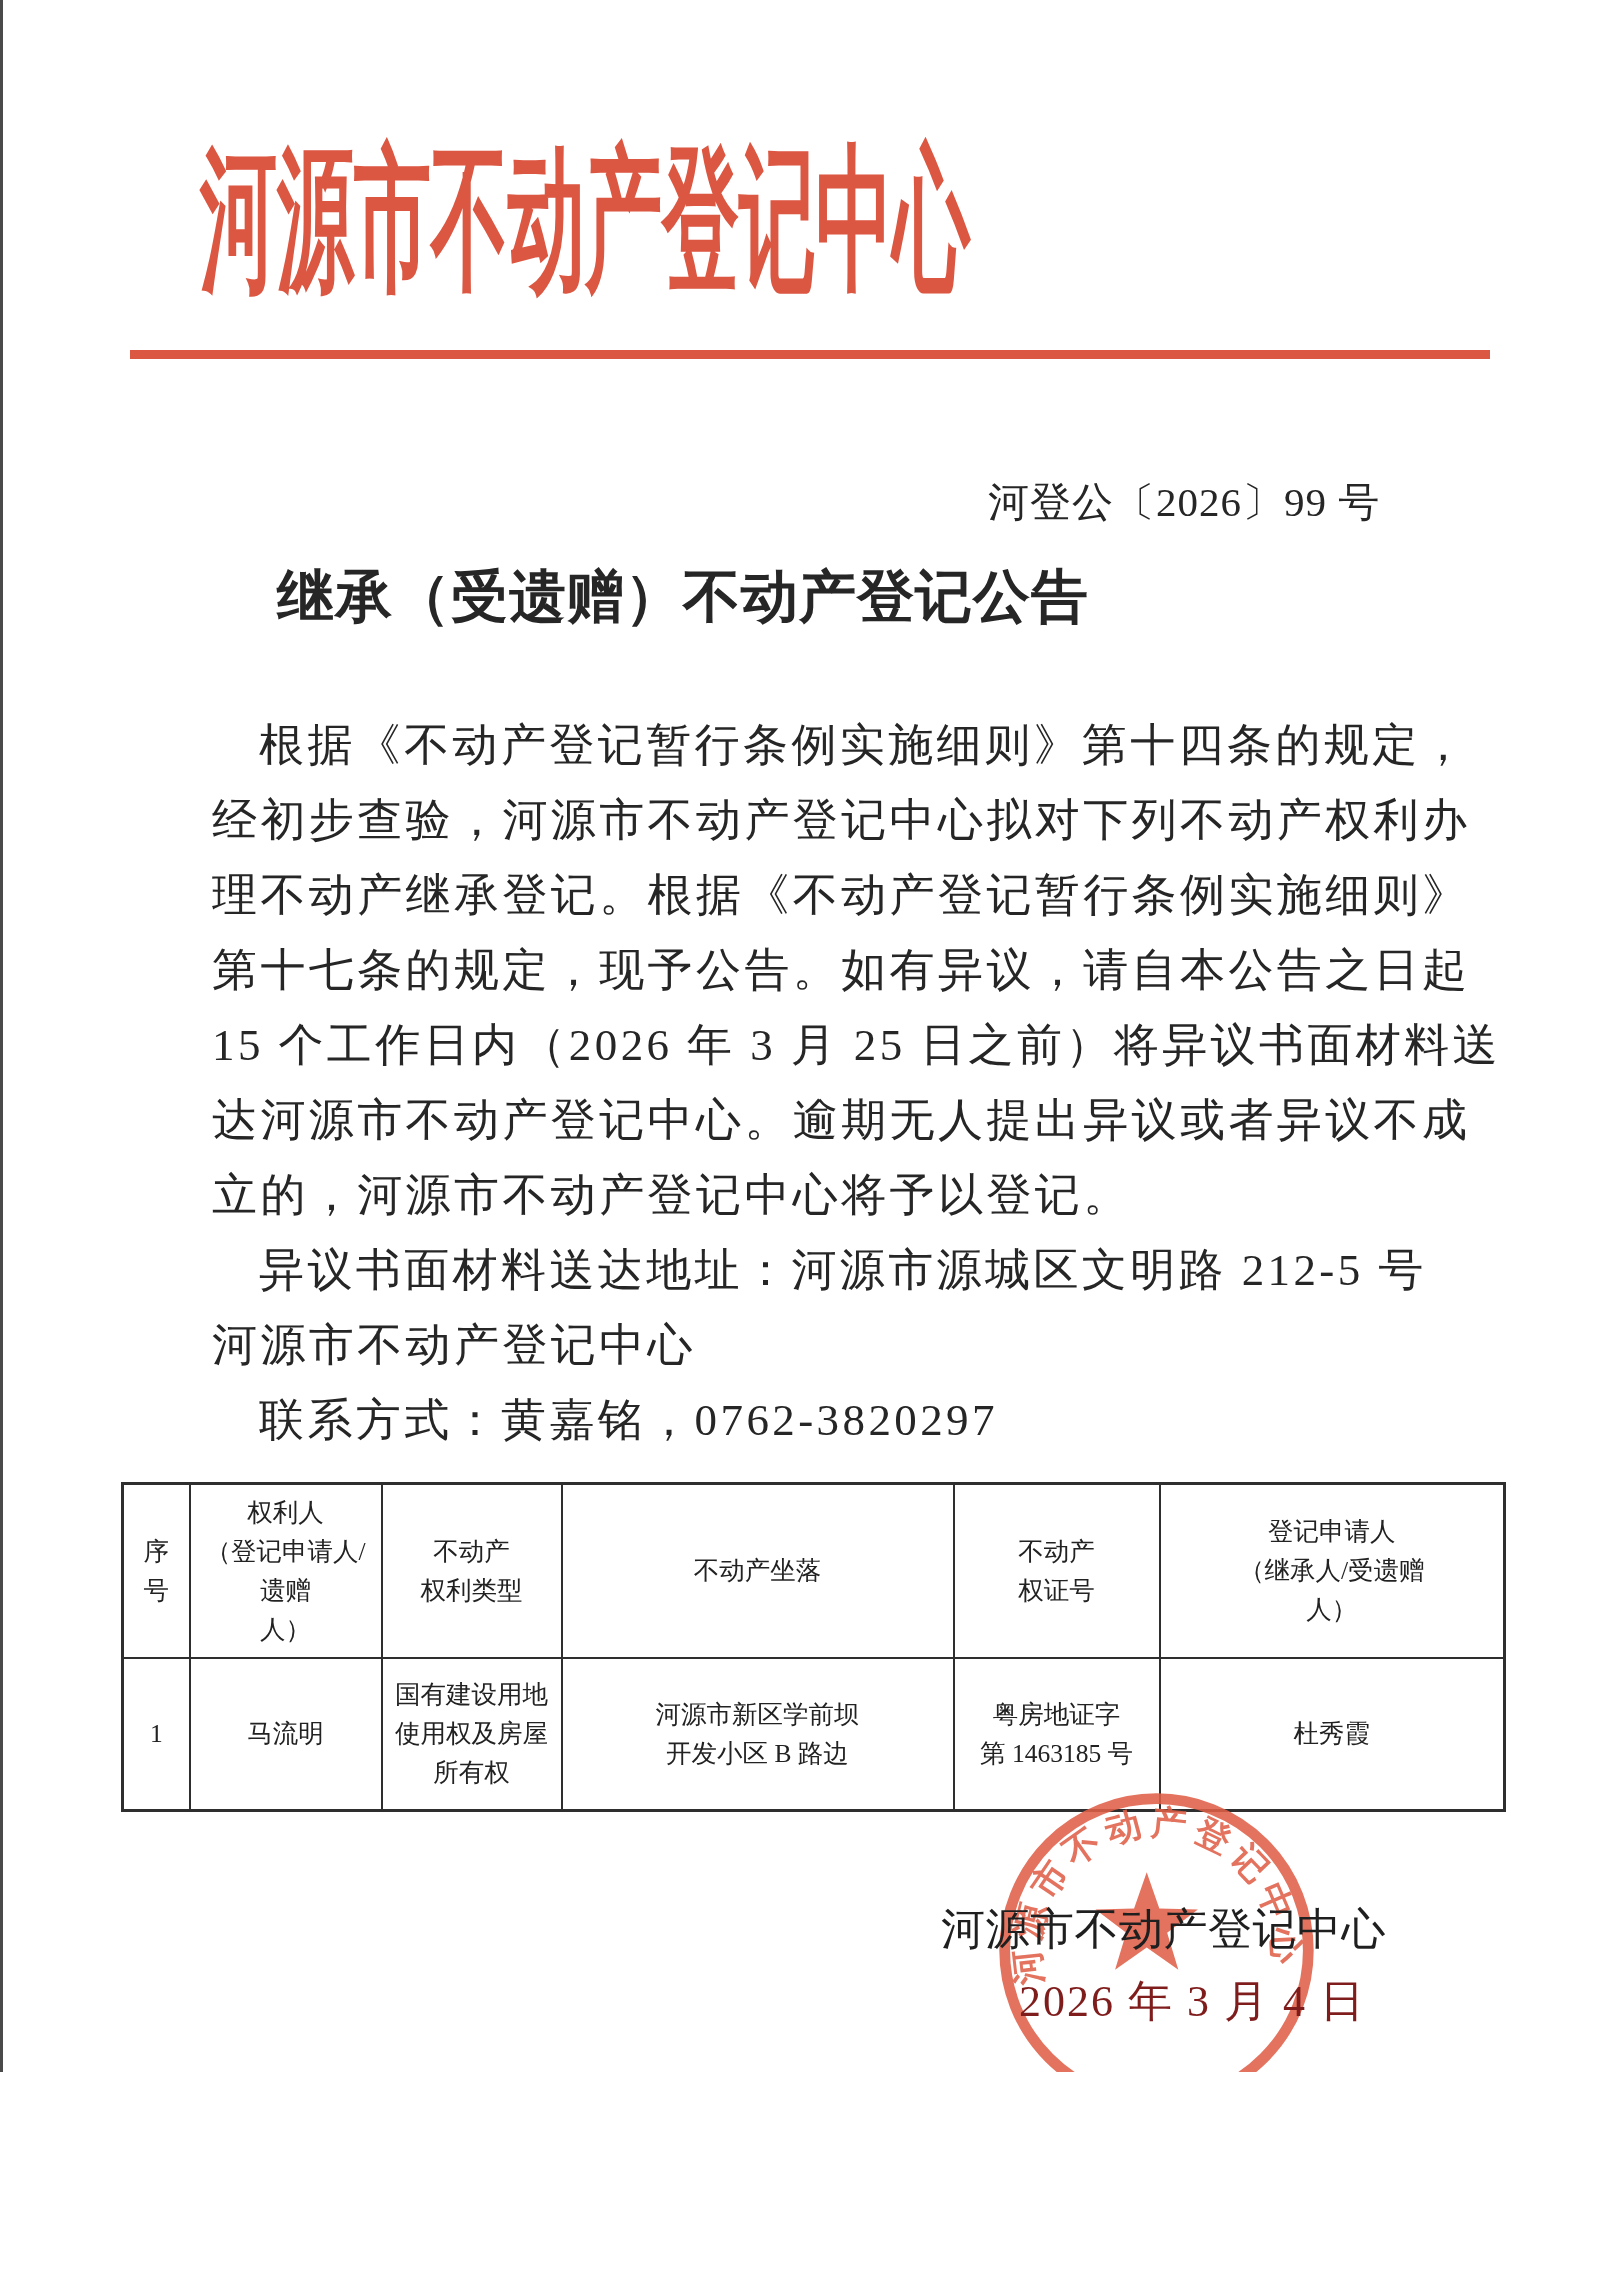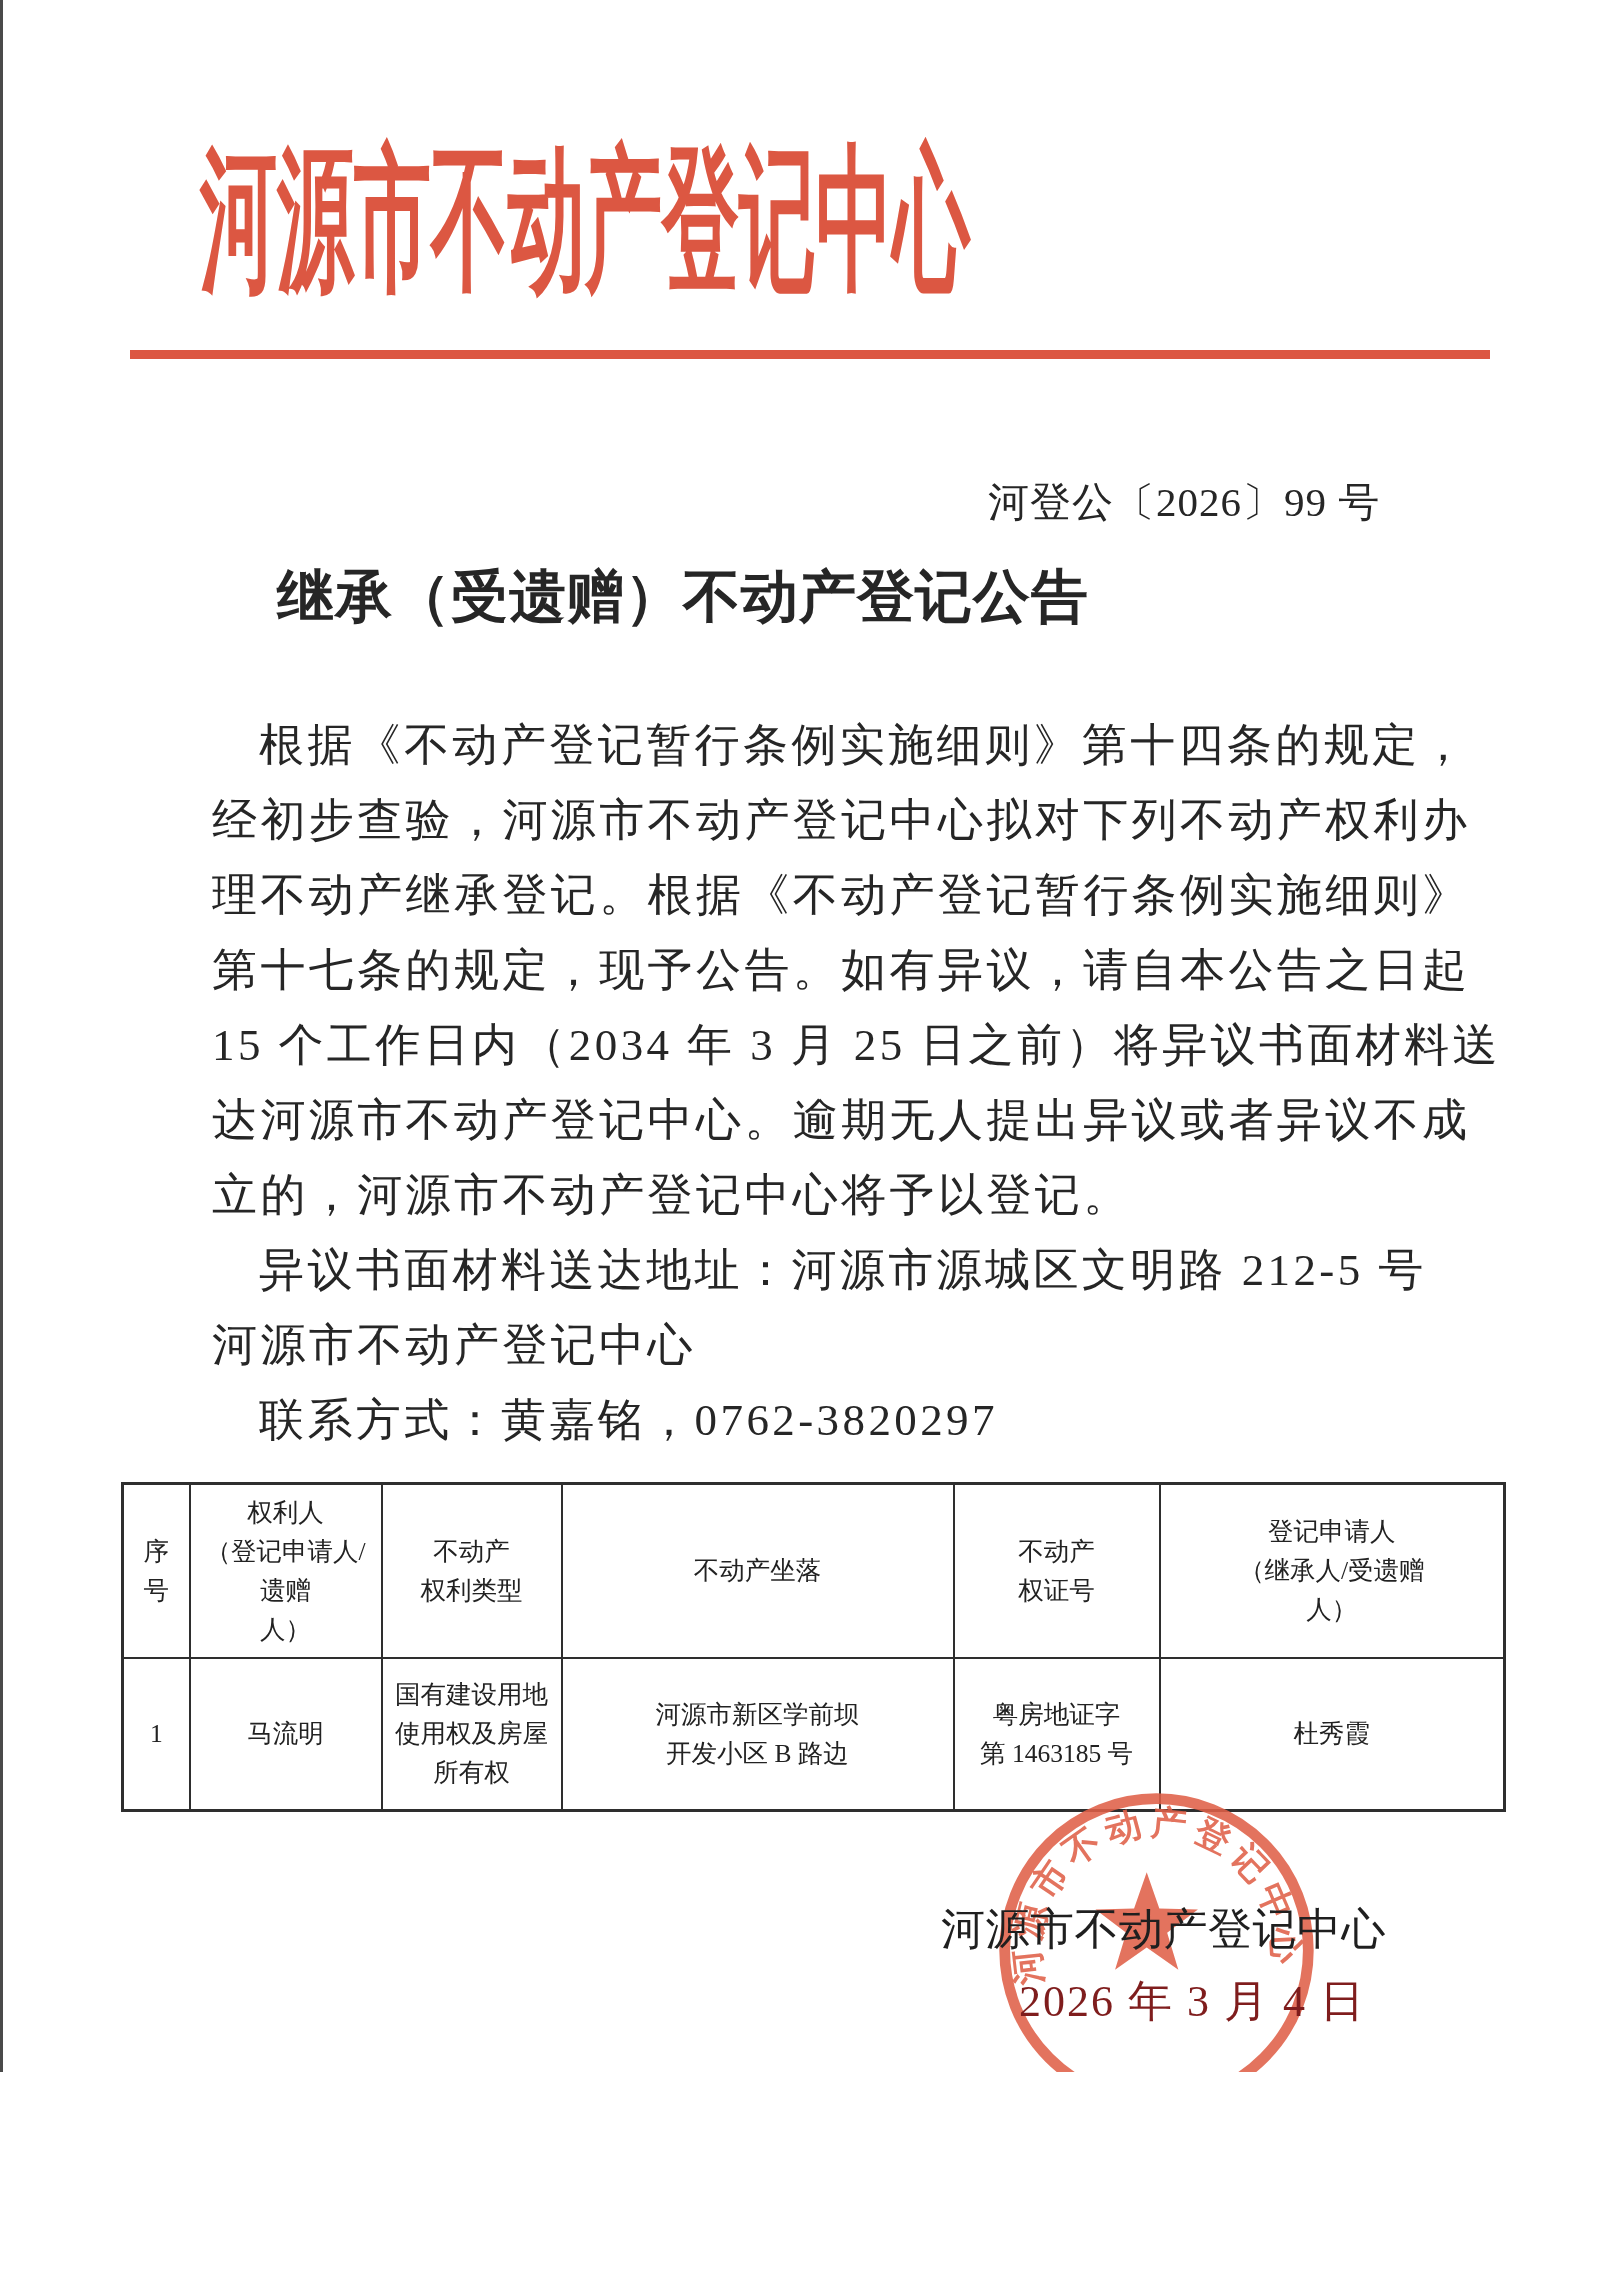--- a/index.html
+++ b/index.html
@@ -50,21 +50,21 @@
 
   <div class="doc-number">河登公〔2026〕99 号</div>
 
   <div class="notice-title">继承（受遗赠）不动产登记公告</div>
 
   <div class="notice-body">
     <div class="body-line indent">根据《不动产登记暂行条例实施细则》第十四条的规定，</div>
     <div class="body-line">经初步查验，河源市不动产登记中心拟对下列不动产权利办</div>
     <div class="body-line">理不动产继承登记。根据《不动产登记暂行条例实施细则》</div>
     <div class="body-line">第十七条的规定，现予公告。如有异议，请自本公告之日起</div>
-    <div class="body-line">15 个工作日内（2034 年 3 月 25 日之前）将异议书面材料送</div>
+    <div class="body-line">15 个工作日内（2026 年 3 月 25 日之前）将异议书面材料送</div>
     <div class="body-line">达河源市不动产登记中心。逾期无人提出异议或者异议不成</div>
     <div class="body-line">立的，河源市不动产登记中心将予以登记。</div>
     <div class="body-line indent">异议书面材料送达地址：河源市源城区文明路 212-5 号</div>
     <div class="body-line">河源市不动产登记中心</div>
     <div class="body-line indent">联系方式：黄嘉铭，0762-3820297</div>
   </div>
 
   <table class="doc-table">
     <colgroup>
       <col style="width:67px">

